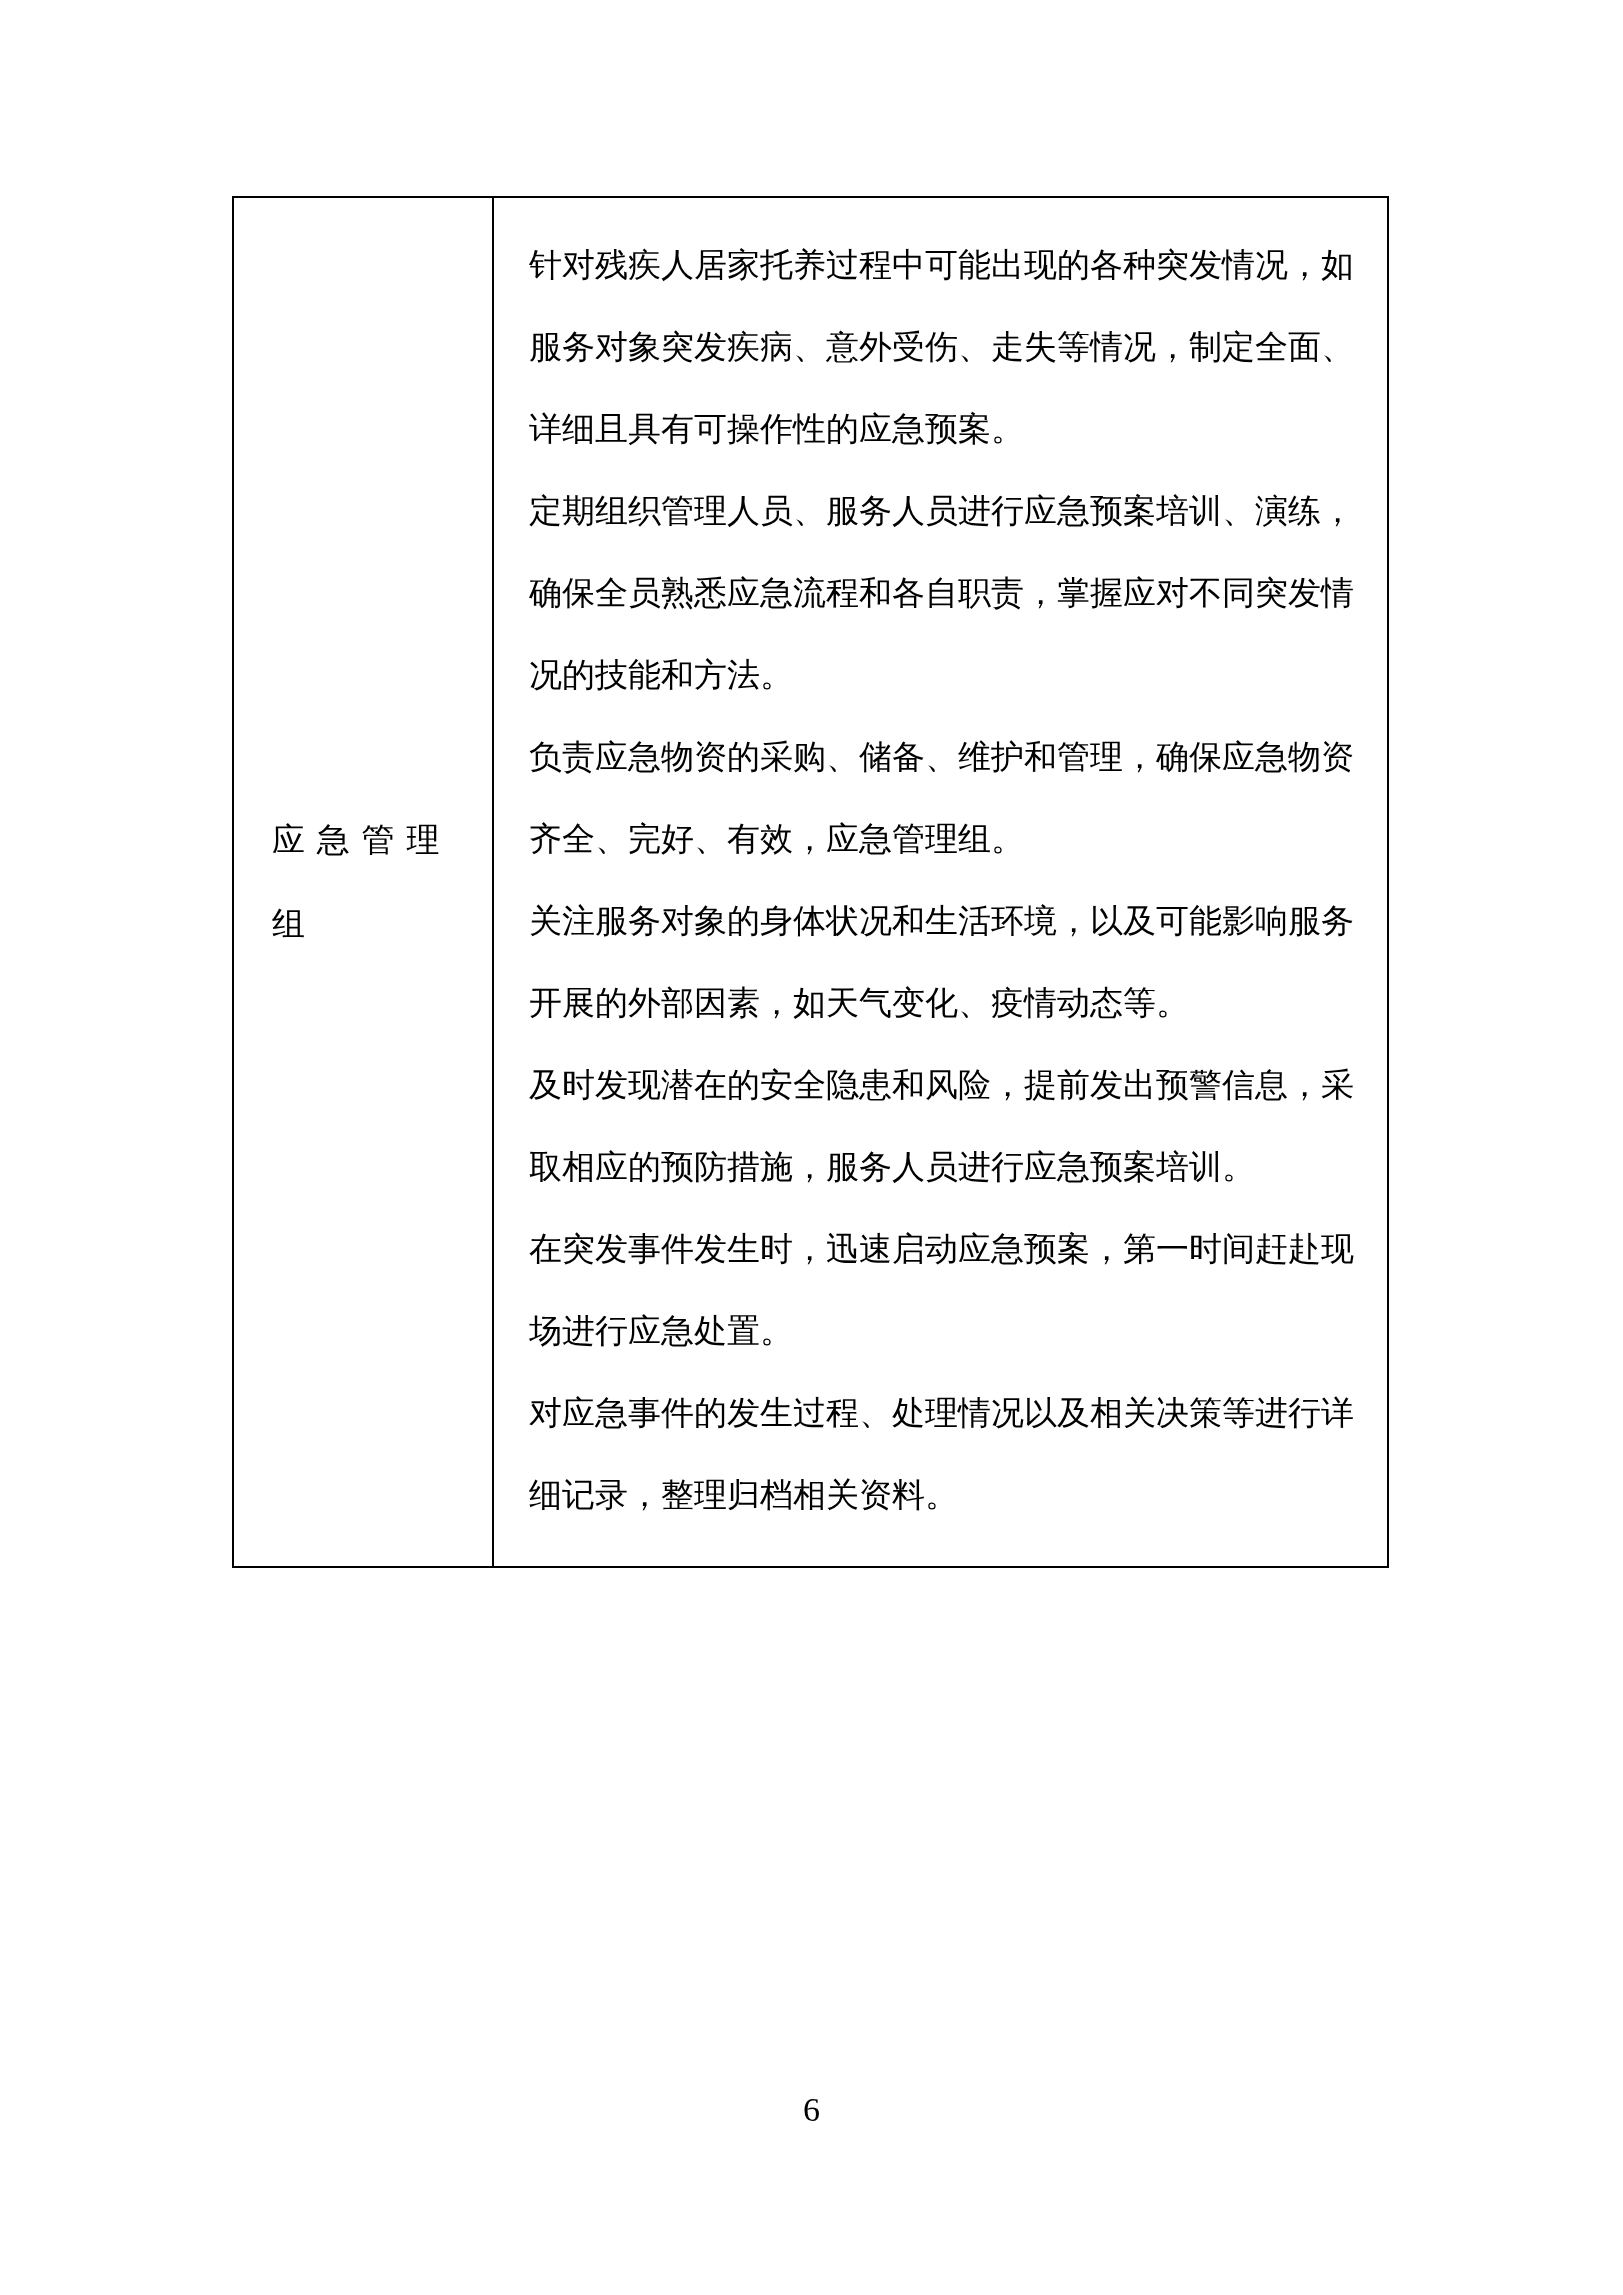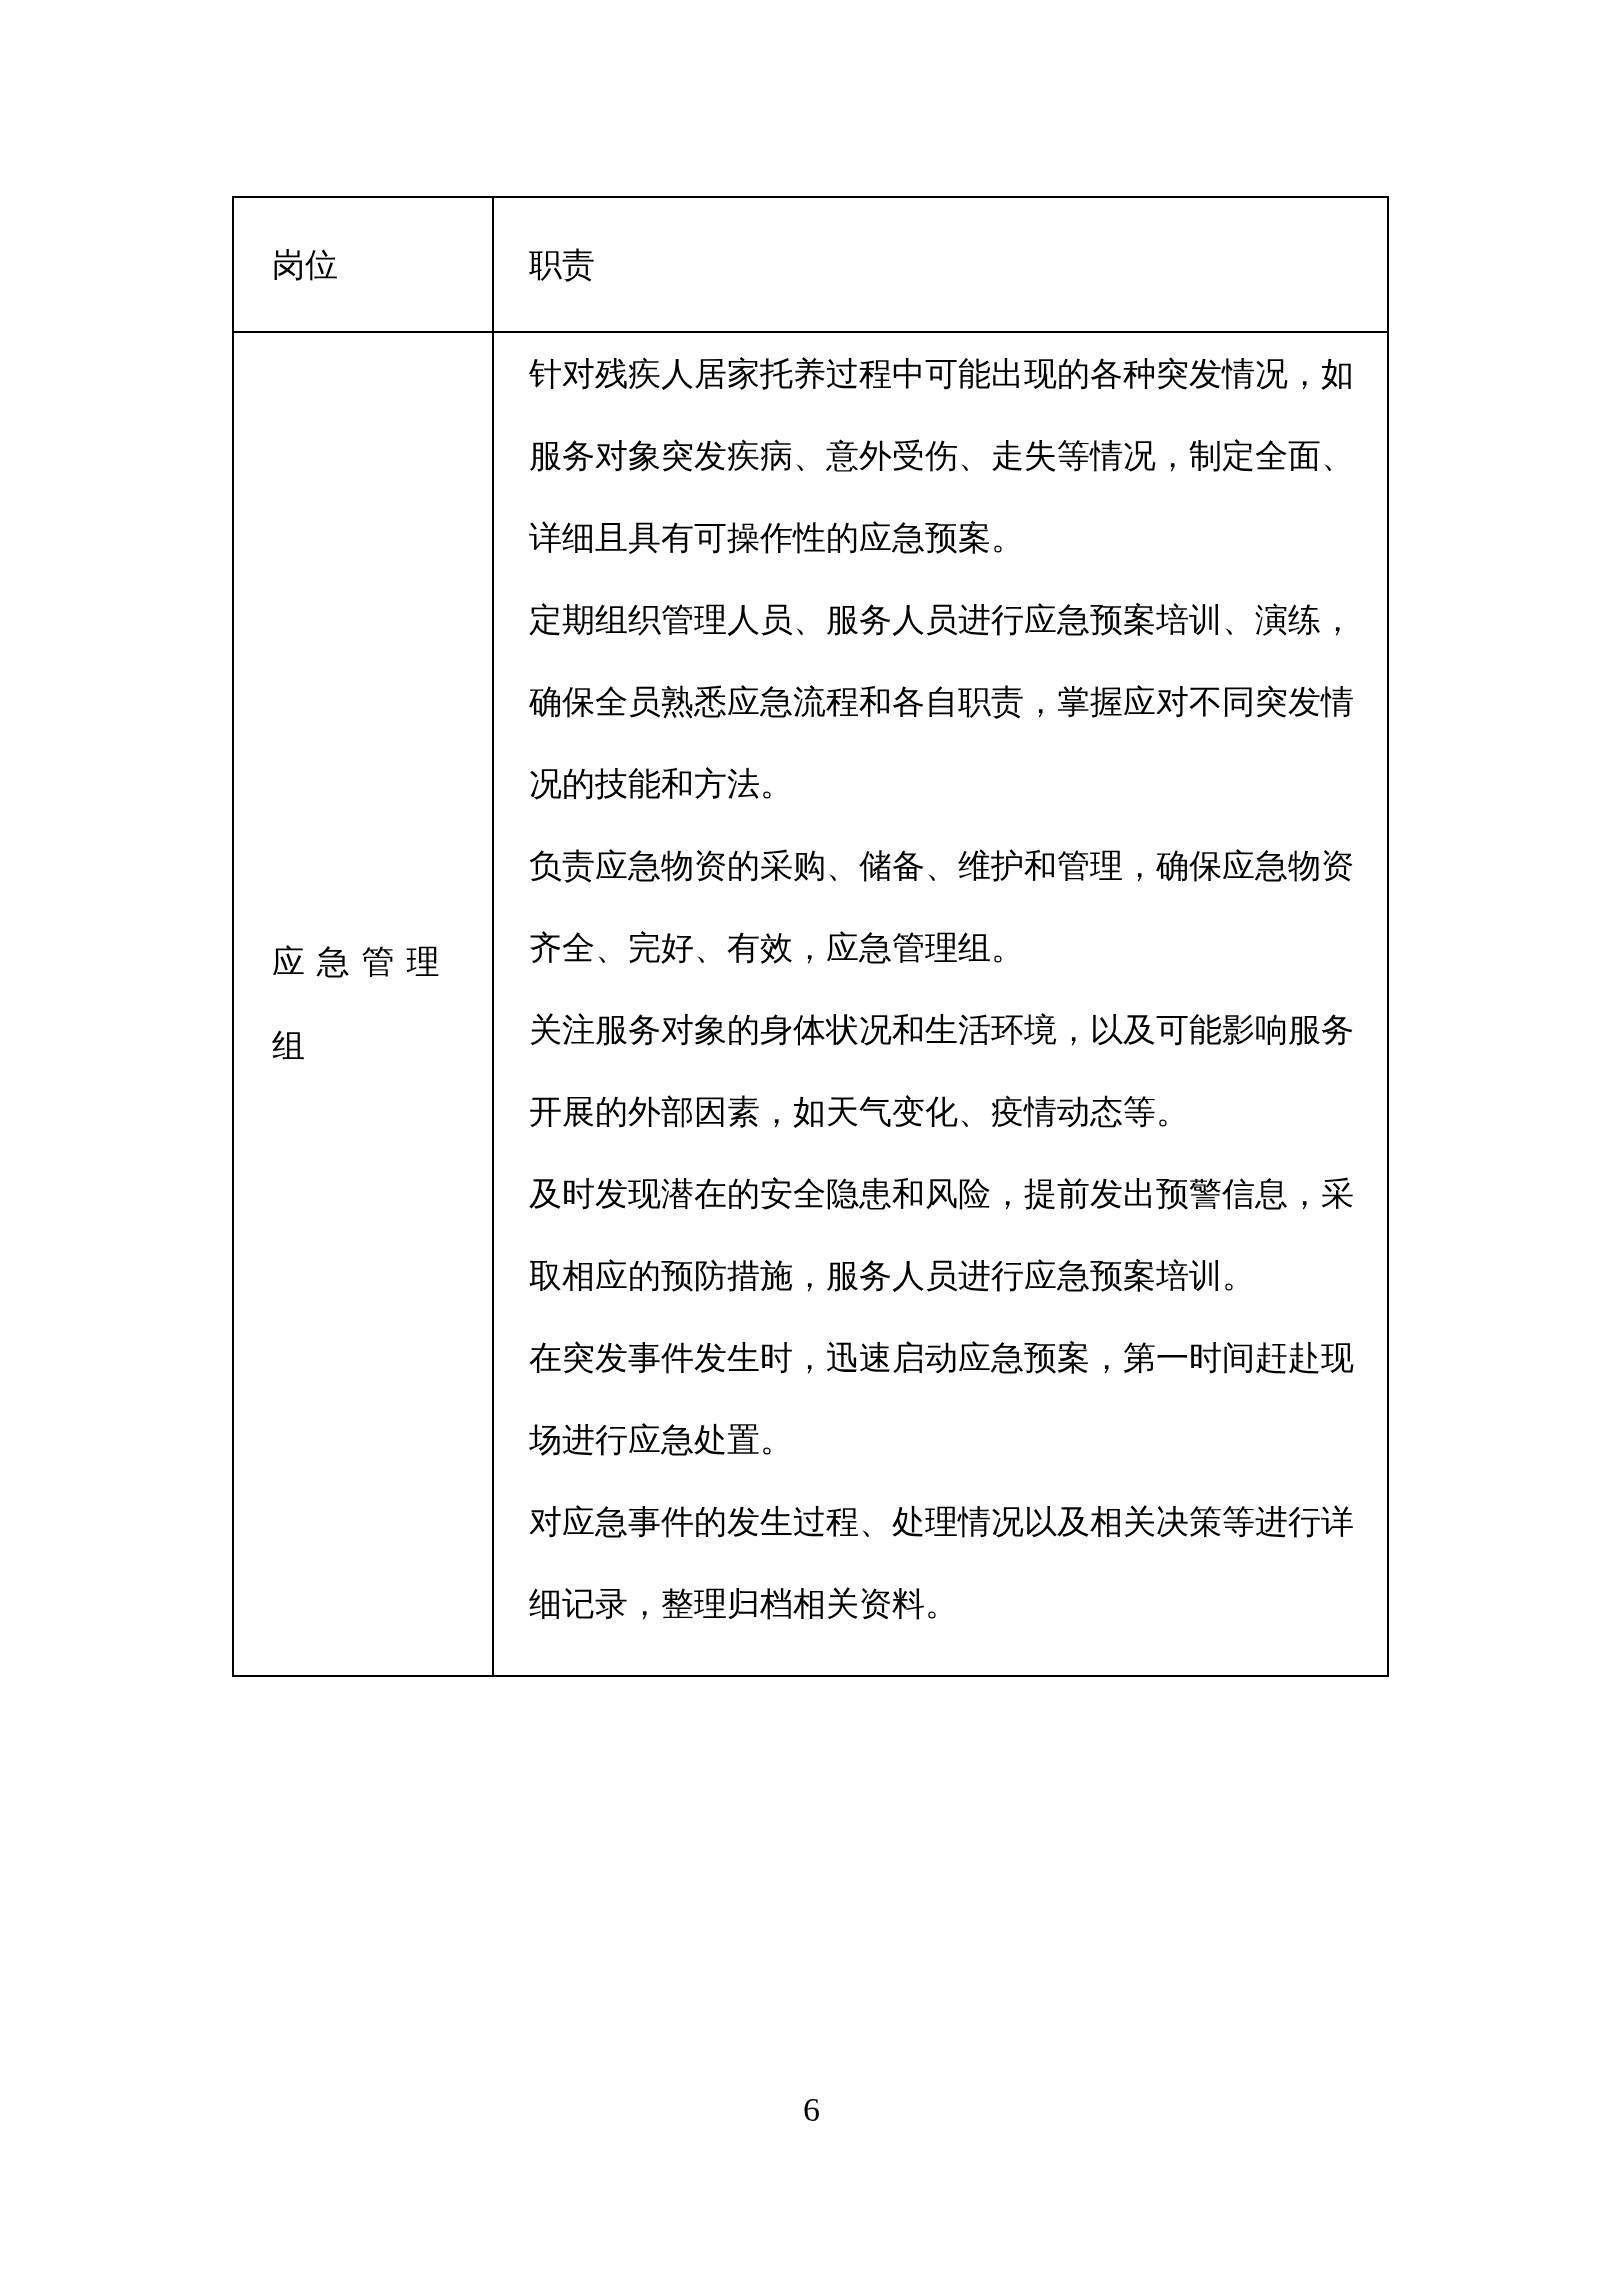--- a/index.html
+++ b/index.html
@@ -27,21 +27,21 @@
     .row-header td { height: 133px; }
     .row-cont td { height: 133px; }
     .cell-left { padding-left: 38px !important; padding-right: 19.6px !important; }
     .cell-right { padding-left: 35px !important; padding-right: 33px !important; }
     .position-label {
       letter-spacing: 11.8px;
       line-height: 84px;
       word-break: break-all;
     }
     .header-text { letter-spacing: 0; }
-    .duty-block { padding-bottom: 30px; }
+    .duty-block { padding-top: 26px; padding-bottom: 30px; }
     .duty-para {
       margin: 0;
       text-align: justify;
       text-align-last: left;
       word-break: break-all;
     }
     .page-number {
       position: absolute;
       top: 2091px; left: 0; width: 1623px;
       text-align: center;
@@ -51,28 +51,20 @@
   </style>
 </head>
 <body>
 
 <table class="page-table">
   <colgroup>
     <col class="col-position">
     <col class="col-duty">
   </colgroup>
   <tbody>
-      <tr class="row-header">
-    <td class="cell-left">
-      <span class="header-text">岗位</span>
-    </td>
-    <td class="cell-right">
-      <span class="header-text">职责</span>
-    </td>
-  </tr>
   <tr>
     <td class="cell-left">
       <div class="position-label">应急管理组</div>
     </td>
     <td class="cell-right">
       <div class="duty-block">
         <p class="duty-para">针对残疾人居家托养过程中可能出现的各种突发情况，如服务对象突发疾病、意外受伤、走失等情况，制定全面、详细且具有可操作性的应急预案。</p>
         <p class="duty-para">定期组织管理人员、服务人员进行应急预案培训、演练，确保全员熟悉应急流程和各自职责，掌握应对不同突发情况的技能和方法。</p>
         <p class="duty-para">负责应急物资的采购、储备、维护和管理，确保应急物资齐全、完好、有效，应急管理组。</p>
         <p class="duty-para">关注服务对象的身体状况和生活环境，以及可能影响服务开展的外部因素，如天气变化、疫情动态等。</p>

